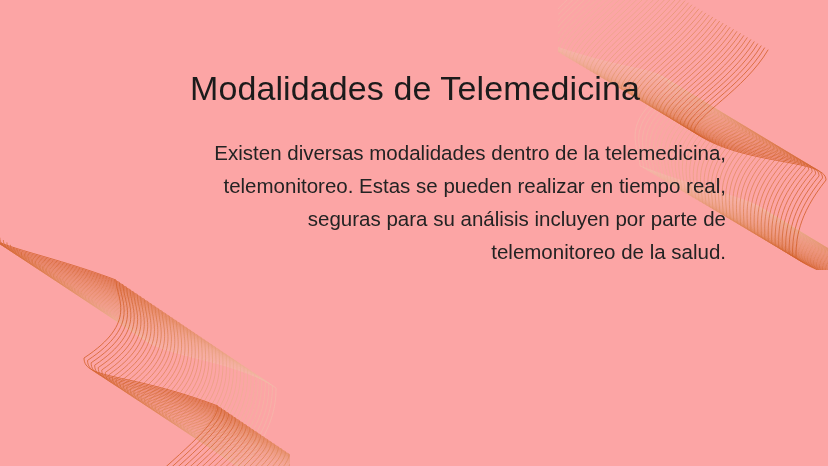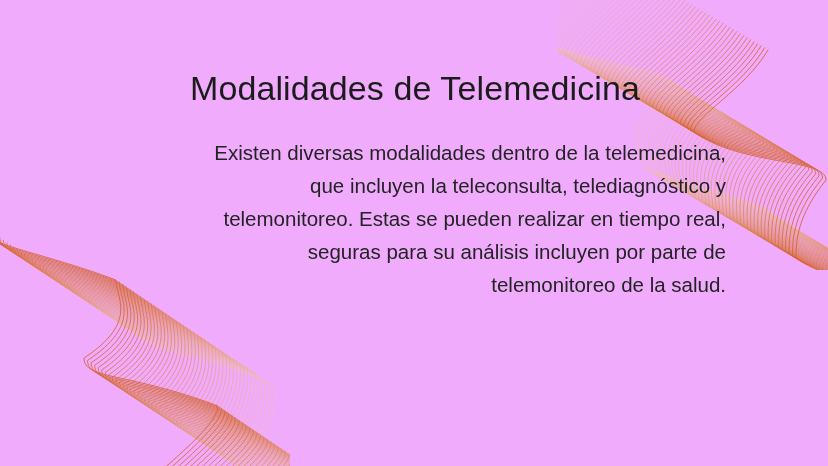--- a/index.html
+++ b/index.html
@@ -5,21 +5,21 @@
 <style>
   html, body {
     margin: 0;
     padding: 0;
     background: #ffffff;
   }
   #slide {
     position: relative;
     width: 828px;
     height: 466px;
-    background: #f0abfc;
+    background: #fca5a5;
     overflow: hidden;
     font-family: "Liberation Sans", "DejaVu Sans", sans-serif;
   }
   .deco {
     position: absolute;
     pointer-events: none;
     user-select: none;
   }
   #deco-top-right {
     top: 0;
@@ -182,20 +182,19 @@
           <path d="M 145.55555555555557 274.4 C 190.07555555555558 234.39999999999998, 221.55555555555557 208.4, 221.55555555555557 192.4 C 132.51555555555558 158.4, 87.55555555555557 166.4, 87.55555555555557 144.4 C 141.9688888888889 108.4, 119.55555555555557 84.4, 119.55555555555557 66.4 C 40.408888888888896 36.400000000000006, -14.444444444444429 32.400000000000006, -14.444444444444429 12.400000000000006" stroke="rgb(213,100,48)" stroke-width="0.85" fill="none" opacity="0.990"></path>
           <path d="M 142 272 C 187 232, 218 206, 218 190 C 128 156, 84 164, 84 142 C 139 106, 116 82, 116 64 C 36 34, -18 30, -18 10" stroke="rgb(212,98,46)" stroke-width="0.85" fill="none" opacity="1.000"></path>
         </g>
     </svg>
   </div>
 
   <div id="content">
     <h1 id="slide-title">Modalidades de Telemedicina</h1>
     <div id="slide-body">
         <span class="line">Existen diversas modalidades dentro de la telemedicina,</span>
-        <span class="line">que incluyen la teleconsulta, telediagnóstico y</span>
         <span class="line">telemonitoreo. Estas se pueden realizar en tiempo real,</span>
         <span class="line">seguras para su análisis incluyen por parte de</span>
         <span class="line">telemonitoreo de la salud.</span>
       </div>
   </div>
 
 </div>
 
 </body></html>

